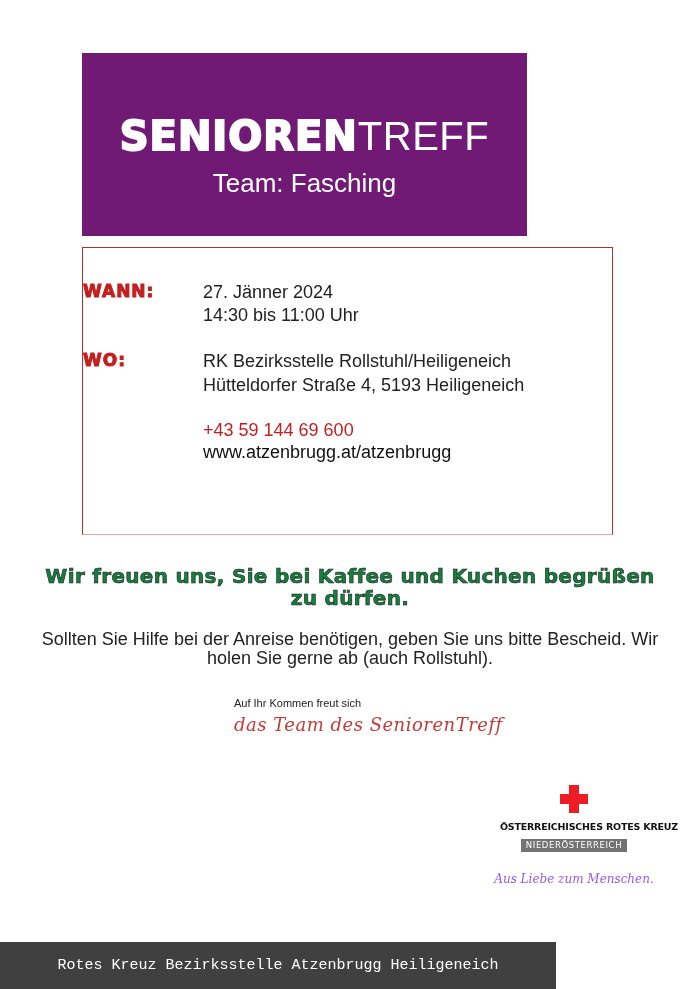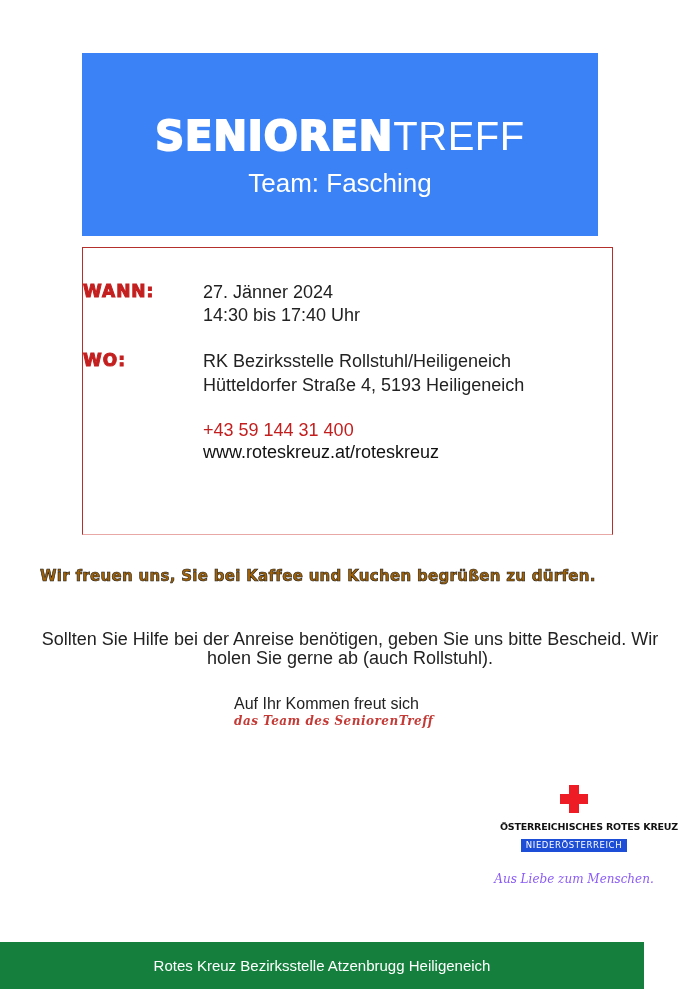--- a/index.html
+++ b/index.html
@@ -3,22 +3,22 @@
   <meta charset="utf-8">
   <style>
     html, body { margin: 0; padding: 0; }
     body {
       width: 700px; height: 989px; position: relative; overflow: hidden;
       background: #ffffff;
       font-family: "Liberation Sans", sans-serif;
       color: #222222;
     }
     .header-box {
-      position: absolute; left: 82px; top: 53px; width: 516px; height: 183px;
-      background: #3b82f6;
+      position: absolute; left: 82px; top: 53px; width: 445px; height: 183px;
+      background: #701a75;
       text-align: center; color: #ffffff;
     }
     .title-row {
       position: absolute; left: 0; right: 0; top: 61px;
       font-size: 40px; line-height: 44px; letter-spacing: 0.5px;
     }
     .title-bold {
       font-family: "DejaVu Sans", sans-serif; font-weight: 900;
       -webkit-text-stroke: 2px #ffffff; letter-spacing: 1px;
     }
@@ -38,81 +38,80 @@
       letter-spacing: 1px;
     }
     .val {
       position: absolute; left: 120px; font-size: 18px; line-height: 23px; color: #222;
       white-space: nowrap;
     }
     .val.red { color: #c41f1f; }
     .val.dark { color: #111; }
     .headline {
       position: absolute; left: 40px; width: 620px; top: 565px;
-      text-align: left; font-family: "DejaVu Sans", sans-serif; font-weight: 900;
-      font-size: 15px; line-height: 22px; color: #a16207; letter-spacing: 0.3px;
+      text-align: center; font-family: "DejaVu Sans", sans-serif; font-weight: 900;
+      font-size: 20px; line-height: 22px; color: #15803d; letter-spacing: 0.3px;
       -webkit-text-stroke: 0.6px #1a1a1a;
     }
     .body-text {
       position: absolute; left: 30px; width: 640px; top: 630px;
       text-align: center; font-size: 18px; line-height: 19px; color: #222;
     }
     .signoff {
-      position: absolute; left: 234px; top: 694px; font-size: 16px; line-height: 19px; color: #222;
+      position: absolute; left: 234px; top: 694px; font-size: 11px; line-height: 19px; color: #222;
     }
     .signoff-script {
       position: absolute; left: 234px; top: 714px;
-      font-family: "DejaVu Serif", serif; font-style: italic; font-size: 12px; color: #c43a36;
+      font-family: "DejaVu Serif", serif; font-style: italic; font-size: 18px; color: #c43a36;
       letter-spacing: 0.5px;
-      font-weight: bold;
     }
     .cross { position: absolute; left: 560px; top: 785px; width: 28px; height: 28px; }
     .cross .v { position: absolute; left: 9px; top: 0; width: 10px; height: 28px; background: #ee1c24; }
     .cross .h { position: absolute; left: 0; top: 9px; width: 28px; height: 10px; background: #ee1c24; }
     .org-name {
       position: absolute; left: 470px; width: 208px; top: 821px; text-align: right;
       font-family: "DejaVu Sans", sans-serif; font-weight: bold; font-size: 9.5px;
       color: #111; letter-spacing: -0.2px;
     }
     .org-region {
       position: absolute; left: 521px; width: 106px; top: 839px; height: 13px;
-      background: #1d4ed8; color: #ffffff; text-align: center;
+      background: #737373; color: #ffffff; text-align: center;
       font-family: "DejaVu Sans", sans-serif; font-size: 8.5px; line-height: 13px; letter-spacing: 0.6px;
     }
     .slogan {
       position: absolute; left: 470px; width: 208px; top: 872px; text-align: center;
       font-family: "DejaVu Serif", serif; font-style: italic; font-size: 12px; color: #8b5cf6;
     }
     .footer {
-      position: absolute; left: 0; top: 942px; width: 644px; height: 47px;
-      background: #15803d; color: #ffffff; text-align: center;
-      font-family: Liberation Sans, sans-serif; font-size: 15px; line-height: 47px;
+      position: absolute; left: 0; top: 942px; width: 556px; height: 47px;
+      background: #404040; color: #ffffff; text-align: center;
+      font-family: Liberation Mono, monospace; font-size: 15px; line-height: 47px;
     }
   </style>
 </head>
 <body>
 
 <div class="header-box">
   <div class="title-row">
     <span class="title-bold">SENIOREN</span><span class="title-light">TREFF</span>
   </div>
   <div class="subtitle">Team: Fasching</div>
 </div>
 
 <div class="info-box">
   <div class="label" style="top:33px;">WANN:</div>
   <div class="val" style="top:33px;">27. Jänner 2024</div>
-  <div class="val" style="top:56px;">14:30 bis 17:40 Uhr</div>
+  <div class="val" style="top:56px;">14:30 bis 11:00 Uhr</div>
 
   <div class="label" style="top:102px;">WO:</div>
   <div class="val" style="top:102px;">RK Bezirksstelle Rollstuhl/Heiligeneich</div>
   <div class="val" style="top:126px;">Hütteldorfer Straße 4, 5193 Heiligeneich</div>
 
-  <div class="val red" style="top:171px;">+43 59 144 31 400</div>
-  <div class="val dark" style="top:193px;">www.roteskreuz.at/roteskreuz</div>
+  <div class="val red" style="top:171px;">+43 59 144 69 600</div>
+  <div class="val dark" style="top:193px;">www.atzenbrugg.at/atzenbrugg</div>
 </div>
 
 <div class="headline">Wir freuen uns, Sie bei Kaffee und Kuchen begrüßen zu dürfen.</div>
 <div class="body-text">Sollten Sie Hilfe bei der Anreise benötigen, geben Sie uns bitte Bescheid. Wir holen Sie gerne ab (auch Rollstuhl).</div>
 <div class="signoff">Auf Ihr Kommen freut sich</div>
 <div class="signoff-script">das Team des SeniorenTreff</div>
 
 <div class="cross">
   <div class="v"></div>
     <div class="h"></div>

